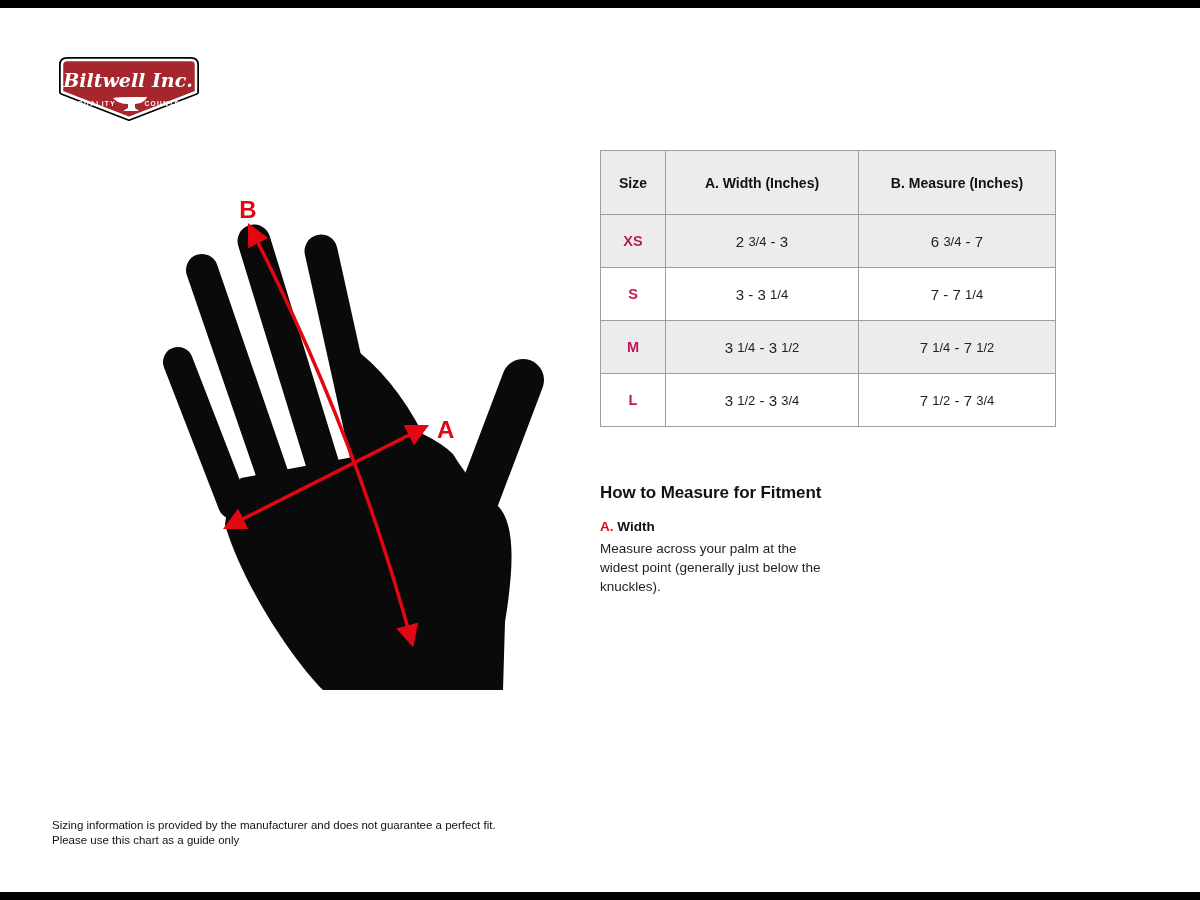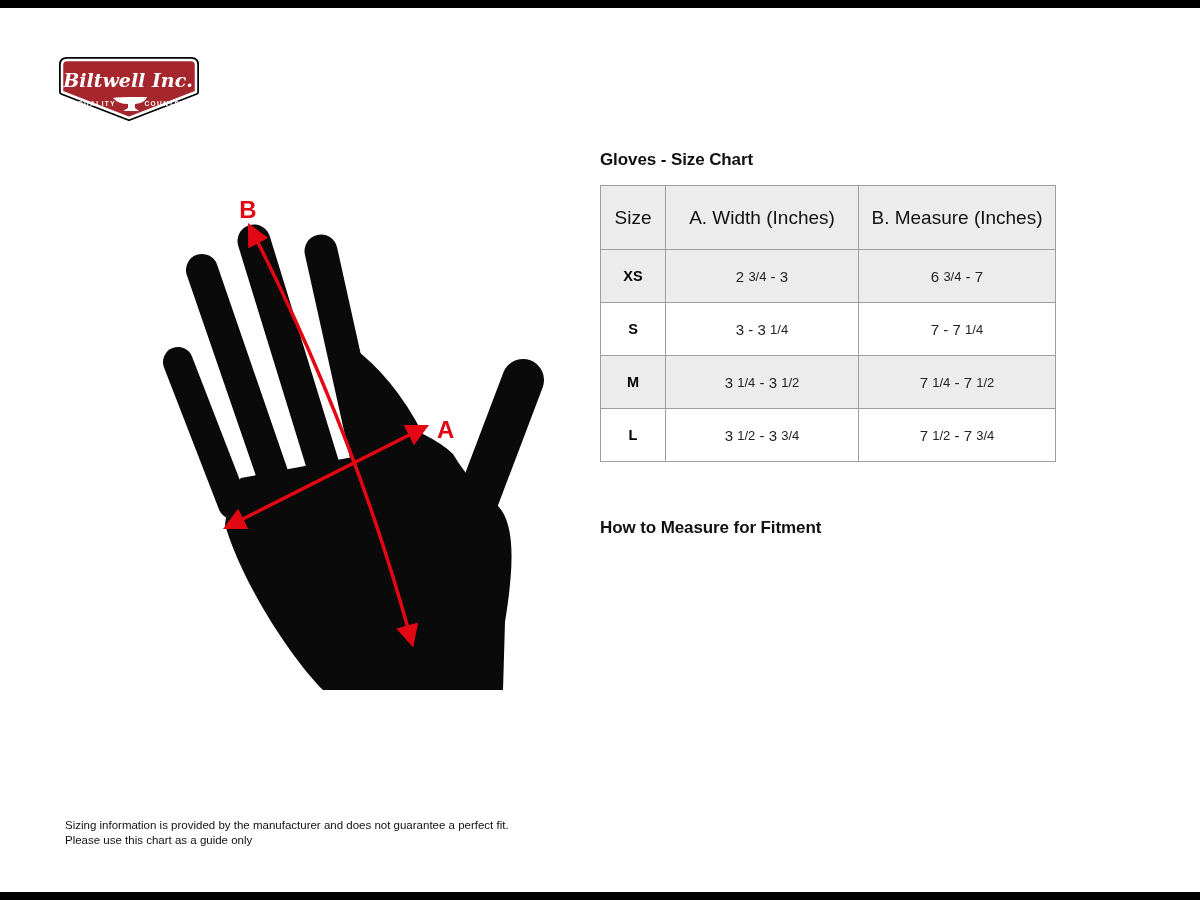--- a/index.html
+++ b/index.html
@@ -64,46 +64,46 @@
 
   table.size-table { border-collapse: collapse; width: 455px; table-layout: fixed; }
   .size-table th, .size-table td {
     border: 1px solid var(--border);
     text-align: center;
     vertical-align: middle;
     padding: 0;
   }
   .size-table th {
     height: 64px;
-    font-size: 19px;
+    font-size: 14px;
     background: var(--rowgray);
     color: #111;
-    font-weight: normal;
+    font-weight: bold;
   }
   .size-table td { height: 53px; font-size: 15px; color: #222; background: #fff; }
   .size-table tbody tr:nth-child(odd) td { background: var(--rowgray); }
-  .size-table td.size-cell { font-weight: bold; color: #000000; font-size: 14.5px; }
+  .size-table td.size-cell { font-weight: bold; color: #be185d; font-size: 14.5px; }
   .fr { font-size: 13px; vertical-align: 1px; letter-spacing: 0; }
 
   .howto-title { margin: 56px 0 16px 0; }
   .measure-cols { display: flex; }
   .measure-col { width: 235px; }
   .measure-col.b { width: 220px; }
   .measure-head { font-size: 13.5px; font-weight: bold; color: #111; }
   .measure-head .red { color: var(--accent); }
   .measure-col p {
     margin: 6px 0 0 0;
     font-size: 13.5px;
     line-height: 1.4;
     color: #1f1f1f;
   }
 
   .footnote {
     position: absolute;
-    left: 65px;
+    left: 52px;
     top: 818px;
     font-size: 11.5px;
     line-height: 1.3;
     color: #111;
   }
 </style>
 </head>
 <body>
 
 <div class="page">
@@ -133,21 +133,20 @@
       <line class="finger" x1="225" y1="280" x2="176" y2="59" stroke-width="33"></line>
       <line class="finger" x1="328" y1="320" x2="378" y2="188" stroke-width="42"></line>
     </g>
     <path class="measure-line" d="M 105 35 Q 210 239 267 451" marker-start="url(#ah)" marker-end="url(#ah)"></path>
     <line class="measure-line" x1="82" y1="335" x2="280" y2="235" marker-start="url(#ah)" marker-end="url(#ah)"></line>
     <text class="diagram-label" x="103" y="26" text-anchor="middle">B</text>
     <text class="diagram-label" x="292" y="246" text-anchor="start">A</text>
   </svg>
 
   <div class="right-col">
-    <div class="section-title chart-title">Gloves - Size Chart</div>
 
     <table class="size-table">
       <colgroup>
           <col style="width:65px">
           <col style="width:193px">
           <col style="width:197px">
         </colgroup>
       <thead>
         <tr>
           <th>Size</th>
@@ -175,20 +174,27 @@
           <td class="size-cell">L</td>
           <td>3 <span class="fr">1/2</span> - 3 <span class="fr">3/4</span></td>
           <td>7 <span class="fr">1/2</span> - 7 <span class="fr">3/4</span></td>
         </tr>
       </tbody>
     </table>
 
     <div class="section-title howto-title">How to Measure for Fitment</div>
 
     <div class="measure-cols">
+      <div class="measure-col">
+        <div class="measure-head">
+          <span class="red">A.</span>
+          <span>Width</span>
+        </div>
+        <p>Measure across your palm at the widest point (generally just below the knuckles).</p>
+      </div>
     </div>
   </div>
 
   <div class="footnote">
     <div>Sizing information is provided by the manufacturer and does not guarantee a perfect fit.</div>
     <div>Please use this chart as a guide only</div>
   </div>
 </div>
 
 </body></html>

